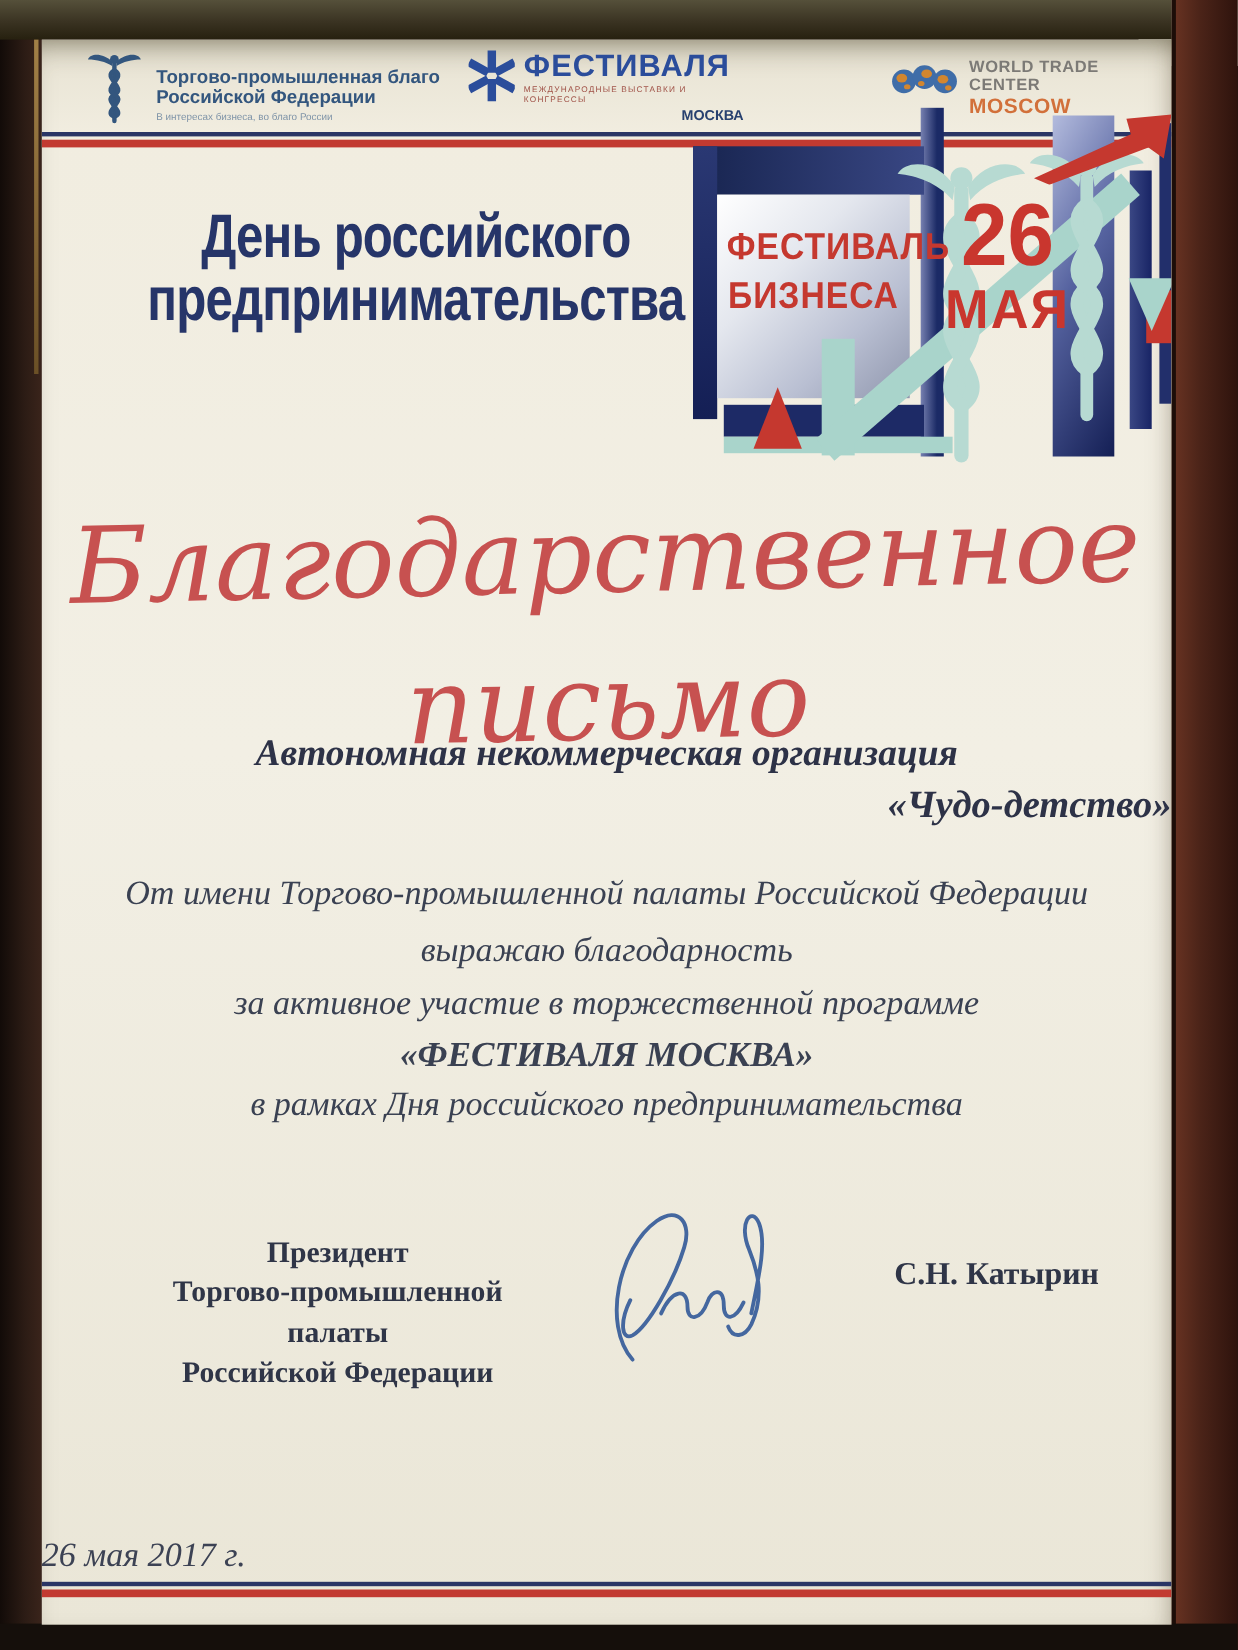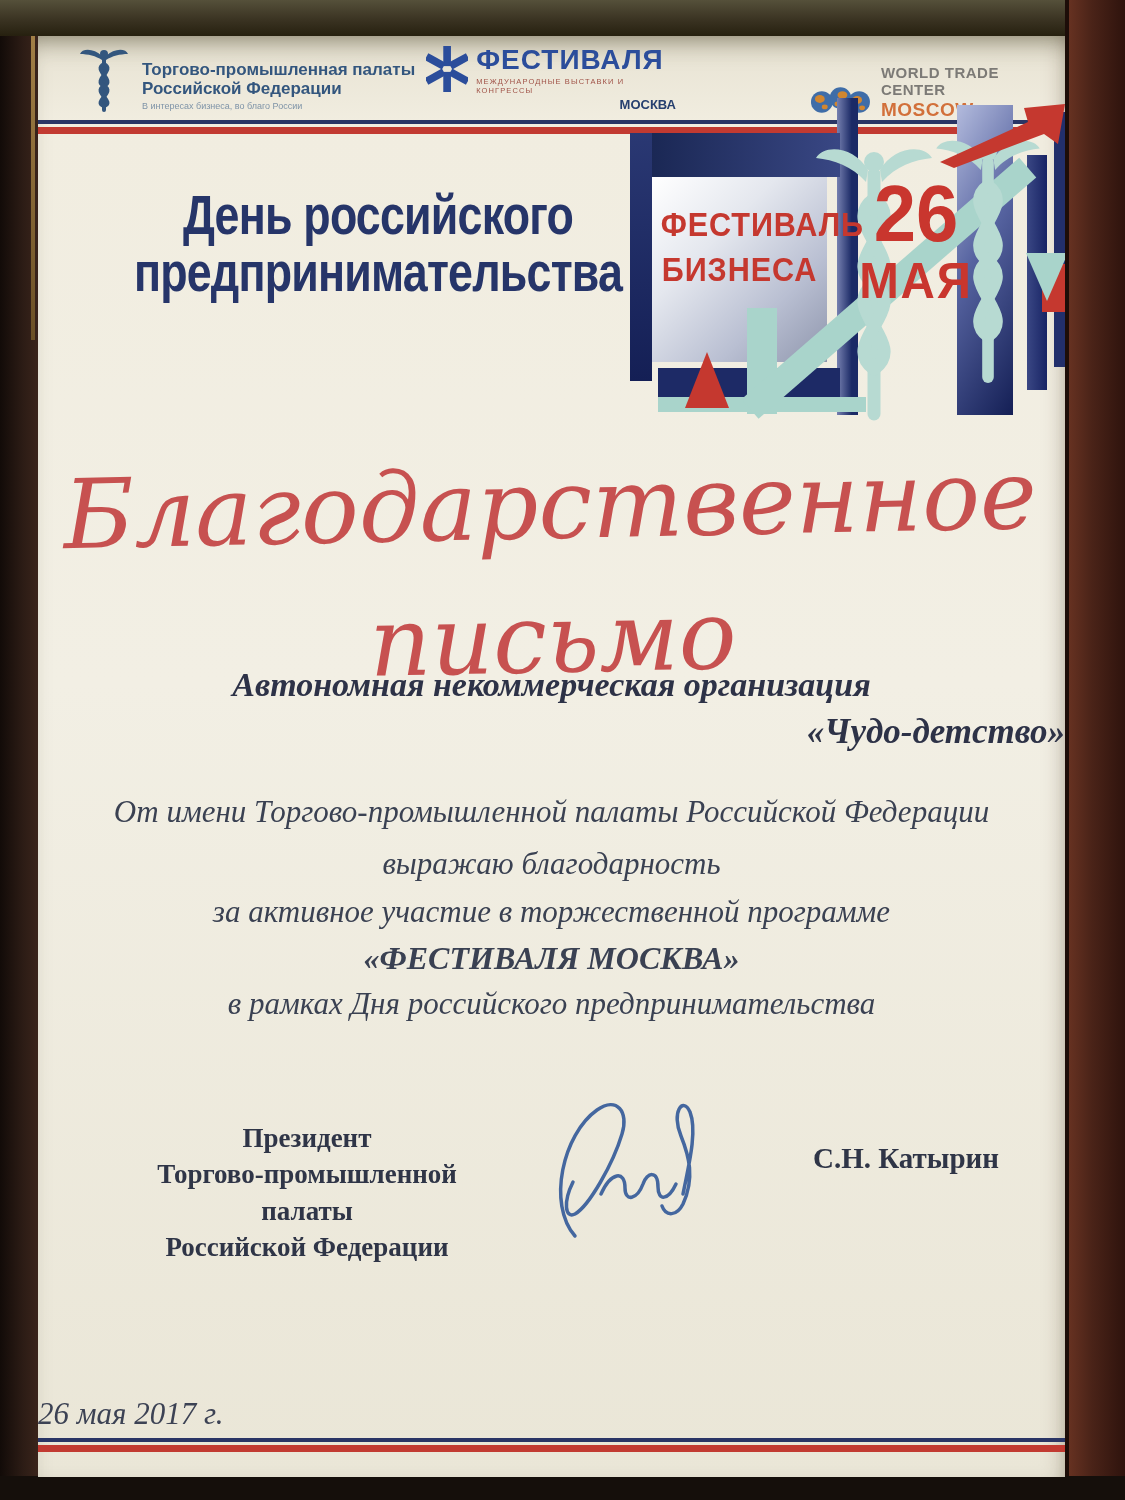--- a/index.html
+++ b/index.html
@@ -29,21 +29,21 @@
   
   .logo-tpp{left:40px;top:12px;display:flex;gap:12px;align-items:flex-start;}
   .tpp-text{padding-top:12px;font-family:"Liberation Sans",sans-serif;color:#33567e;}
   .tpp-l1,.tpp-l2{font-size:17px;font-weight:bold;line-height:1.12;}
   .tpp-tag{font-size:9px;color:#7f94a8;margin-top:3px;}
   .logo-expo{left:388px;top:10px;width:250px;display:flex;gap:8px;}
   .expo-text{font-family:"Liberation Sans",sans-serif;}
   .expo-title{font-size:28px;font-weight:bold;color:#2b4d9b;letter-spacing:1px;line-height:1;}
   .expo-sub{font-size:7.5px;color:#a05247;letter-spacing:1.1px;margin-top:3px;}
   .expo-city{font-size:13px;font-weight:bold;color:#27406f;text-align:right;margin-top:2px;}
-  .logo-wtc{left:772px;top:28px;display:flex;gap:10px;align-items:flex-end;}
+  .logo-wtc{left:772px;top:16px;display:flex;gap:10px;align-items:flex-start;}
   .wtc-text{font-family:"Liberation Sans",sans-serif;line-height:1.15;}
   .wtc-l1{font-size:15px;font-weight:bold;color:#7c7a76;letter-spacing:.5px;}
   .wtc-l2{font-size:19px;font-weight:bold;color:#d2703a;letter-spacing:.5px;}
   
   .ribbon{left:0;width:100%;}
   .ribbon .navy{height:4px;background:#2a3565;}
   .ribbon .gap{height:3px;}
   .ribbon .red{height:7px;background:#c23a31;}
   
   .event-title{left:20px;top:150px;width:640px;text-align:center;
@@ -126,21 +126,21 @@
         <path d="M26,16 C14,22 38,32 26,38 C14,44 38,54 26,58"></path>
         <path d="M26,16 C38,22 14,32 26,38 C38,44 14,54 26,58"></path>
       </g>
       <g fill="#33567e">
         <path d="M24,8 C16,0 4,0 2,6 C10,6 18,8 24,12 Z"></path>
         <path d="M28,8 C36,0 48,0 50,6 C42,6 34,8 28,12 Z"></path>
         <circle cx="26" cy="6" r="4"></circle>
       </g>
     </svg>
     <div class="tpp-text">
-      <div class="tpp-l1">Торгово-промышленная палаты</div>
+      <div class="tpp-l1">Торгово-промышленная благо</div>
       <div class="tpp-l2">Российской Федерации</div>
       <div class="tpp-tag">В интересах бизнеса, во благо России</div>
     </div>
   </div>
 
   <div class="abs logo-expo">
     <svg width="44" height="46" viewBox="0 0 44 46">
       <g stroke="#2b4d9b" stroke-width="8" stroke-linecap="square">
         <line x1="22" y1="2" x2="22" y2="16"></line>
           <line x1="22" y1="30" x2="22" y2="44"></line>

